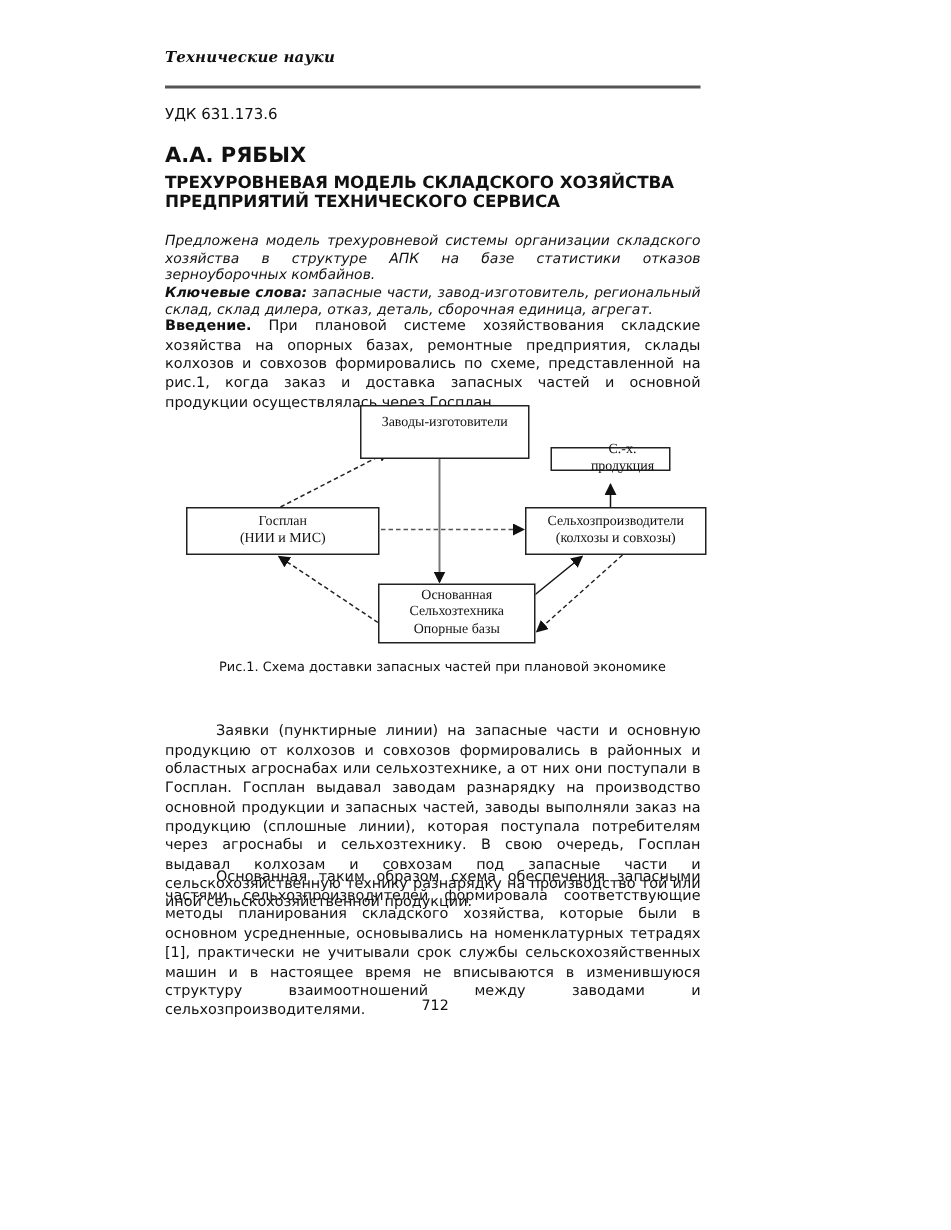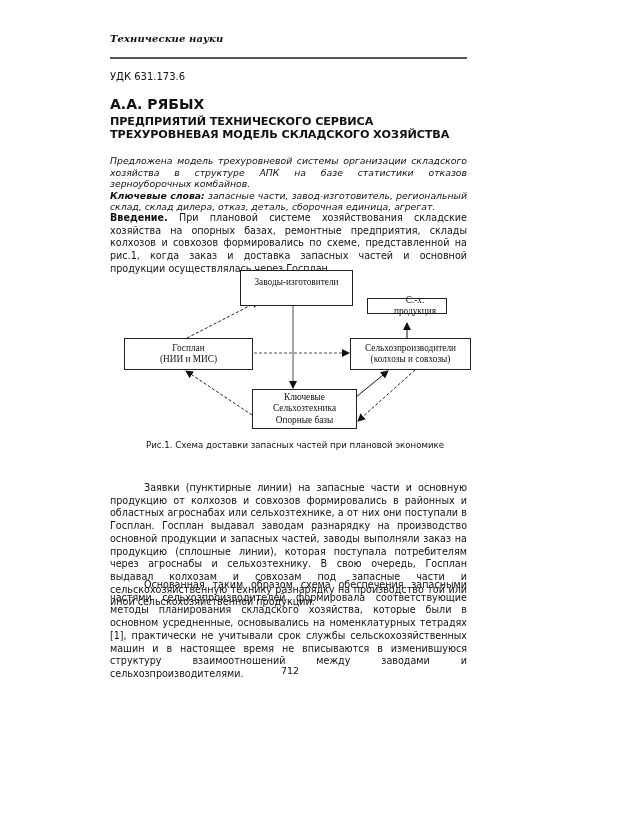--- a/index.html
+++ b/index.html
@@ -31,22 +31,22 @@
 </head>
 <body>
 
 <div class="running-head">Технические науки</div>
 <div class="rule"></div>
 
 <div class="udk sans">УДК 631.173.6</div>
 <div class="author sans">А.А. РЯБЫХ</div>
 
 <div class="title sans">
+  <div>ТРЕХУРОВНЕВАЯ МОДЕЛЬ СКЛАДСКОГО ХОЗЯЙСТВА</div>
   <div>ПРЕДПРИЯТИЙ ТЕХНИЧЕСКОГО СЕРВИСА</div>
-  <div>ТРЕХУРОВНЕВАЯ МОДЕЛЬ СКЛАДСКОГО ХОЗЯЙСТВА</div>
 </div>
 
 <div class="abstract sans">
   <span>Предложена модель трехуровневой системы организации складского хозяйства в структуре АПК на базе статистики отказов зерноуборочных комбайнов.</span><br>
   <span class="kw-label">Ключевые слова:</span>
   <span>запасные части, завод-изготовитель, региональный склад, склад дилера, отказ, деталь, сборочная единица, агрегат.</span>
 </div>
 
 <div class="para intro sans">
   <span class="lead">Введение.</span>
@@ -83,21 +83,21 @@
 </div>
 <div class="box b-gosplan">
   <span>Госплан</span>
   <span>(НИИ и МИС)</span>
 </div>
 <div class="box b-selhoz">
   <span>Сельхозпроизводители</span>
   <span>(колхозы и совхозы)</span>
 </div>
 <div class="box b-agro">
-  <span>Ключевые</span>
+  <span>Основанная</span>
   <span>Сельхозтехника</span>
   <span>Опорные базы</span>
 </div>
 
 <div class="caption sans">Рис.1. Схема доставки запасных частей при плановой экономике</div>
 
 <div class="para p2 sans">Заявки (пунктирные линии) на запасные части и основную продукцию от колхозов и совхозов формировались в районных и областных агроснабах или сельхозтехнике, а от них они поступали в Госплан. Госплан выдавал заводам разнарядку на производство основной продукции и запасных частей, заводы выполняли заказ на продукцию (сплошные линии), которая поступала потребителям через агроснабы и сельхозтехнику. В свою очередь, Госплан выдавал колхозам и совхозам под запасные части и сельскохозяйственную технику разнарядку на производство той или иной сельскохозяйственной продукции.</div>
 <div class="para p3 sans">Основанная таким образом схема обеспечения запасными частями сельхозпроизводителей формировала соответствующие методы планирования складского хозяйства, которые были в основном усредненные, основывались на номенклатурных тетрадях [1], практически не учитывали срок службы сельскохозяйственных машин и в настоящее время не вписываются в изменившуюся структуру взаимоотношений между заводами и сельхозпроизводителями.</div>
 
 <div class="pagenum sans">712</div>

